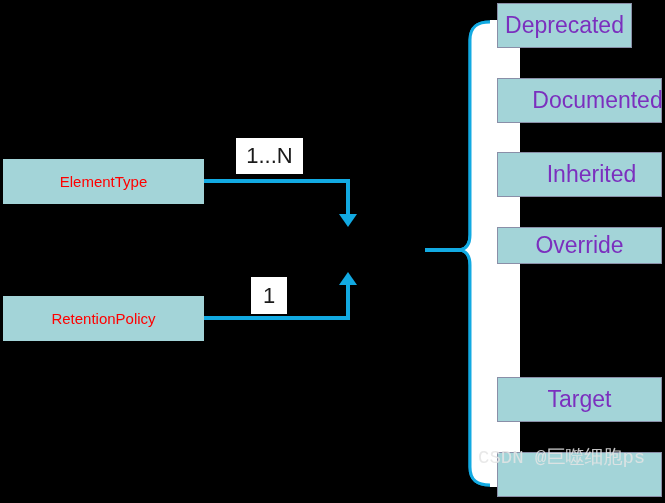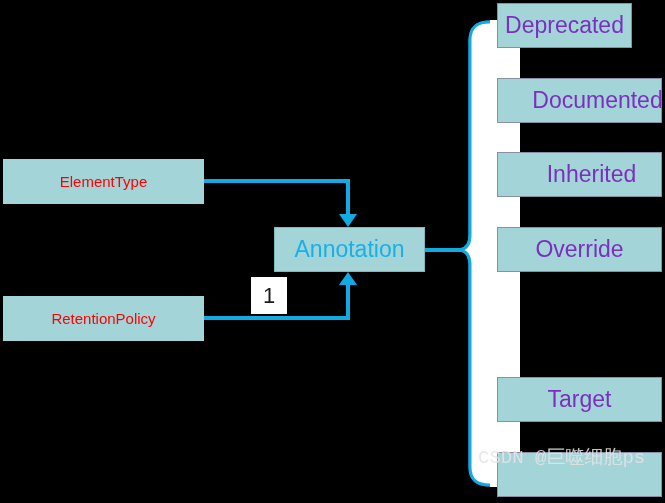--- a/index.html
+++ b/index.html
@@ -102,28 +102,28 @@
   </div>
 
   <div class="edge h-edge" style="left:204px; top:179px; width:146px;"></div>
   <div class="edge v-edge" style="left:346px; top:179px; height:36px;"></div>
   <div class="arrow-down" style="left:339px; top:214px;"></div>
 
   <div class="edge h-edge" style="left:204px; top:316px; width:146px;"></div>
   <div class="edge v-edge" style="left:346px; top:285px; height:35px;"></div>
   <div class="arrow-up" style="left:339px; top:272px;"></div>
 
+  <div class="mult-label" style="left:236px; top:138px; width:67px; height:36px;">
+    <span>1...N</span>
+  </div>
 
   <div class="mult-label" style="left:251px; top:277px; width:36px; height:37px;">
     <span>1</span>
   </div>
 
-  <div class="node node-center" style="left:274px; top:227px; width:151px; height:45px;">
-    <span>Annotation</span>
-  </div>
 
   <div class="edge h-edge" style="left:425px; top:248px; width:43px;"></div>
 
   <svg id="brace-svg" viewBox="0 0 80 503" xmlns="http://www.w3.org/2000/svg">
     <path d="M 50 22
              C 38 22, 30 26, 30 40
              L 30 235
              C 30 245, 26 249, 20 250
              C 26 251, 30 255, 30 265
              L 30 467
@@ -145,21 +145,21 @@
   </div>
 
   <div class="node node-right" style="left:497px; top:78px; width:165px; height:45px;padding-left:36px;">
     <span>Documented</span>
   </div>
 
   <div class="node node-right" style="left:497px; top:152px; width:165px; height:45px;padding-left:24px;">
     <span>Inherited</span>
   </div>
 
-  <div class="node node-right" style="left:497px; top:227px; width:165px; height:45px;">
+  <div class="node node-right" style="left:497px; top:227px; width:165px; height:37px;">
     <span>Override</span>
   </div>
 
 
   <div class="node node-right" style="left:497px; top:377px; width:165px; height:45px;">
     <span>Target</span>
   </div>
 
   <div class="node node-right" style="left:497px; top:452px; width:165px; height:45px;">
     <span></span>

